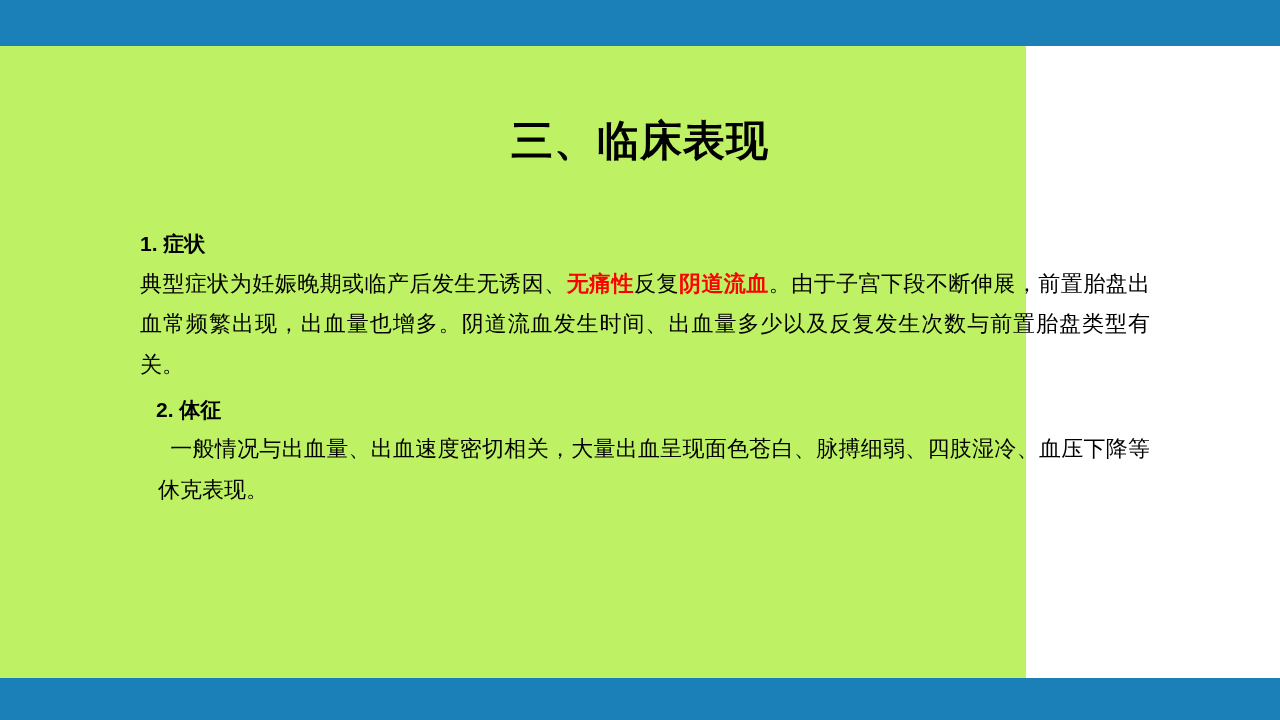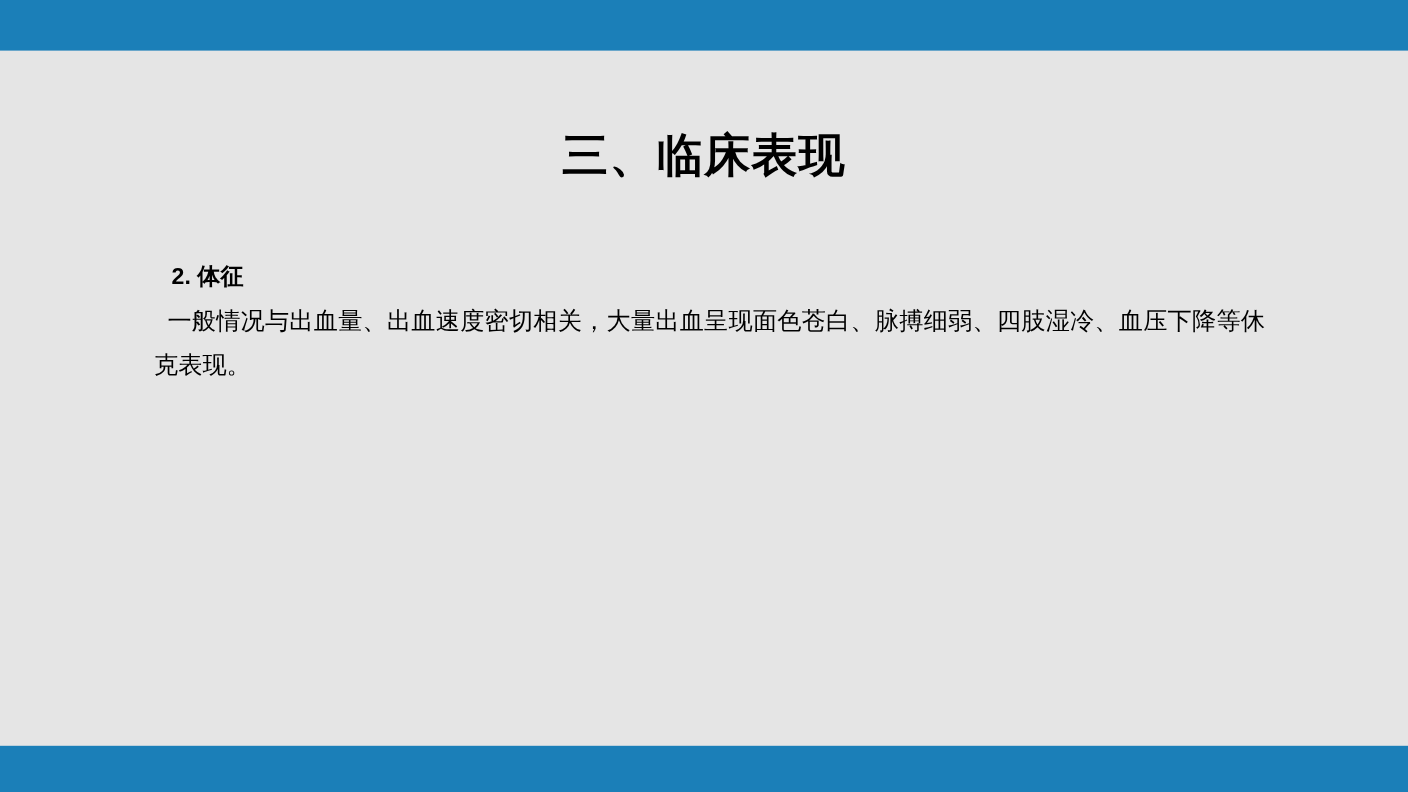--- a/index.html
+++ b/index.html
@@ -8,23 +8,23 @@
   }
   body {
     width: 1280px;
     height: 720px;
     background: #ffffff;
     font-family: "Liberation Sans", "DejaVu Sans", sans-serif;
     overflow: hidden;
   }
   .slide {
     position: relative;
-    width: 1280px;
+    width: 1026px;
     height: 720px;
-    background: #e5e5e5;
+    background: #bef264;
   }
   .bar-top {
     position: absolute;
     left: 0;
     top: 0;
     width: 1280px;
     height: 46px;
     background: #1b7fb8;
   }
   .bar-bottom {
@@ -61,20 +61,21 @@
     margin: 0 0 4px 0;
   }
   .para {
     font-size: 22px;
     line-height: 1.85;
     margin: 0 0 2px 0;
     text-align: justify;
   }
   .para.indent {
     text-indent: 0;
+    margin-left: 18px;
   }
   .heading2 {
     font-size: 21px;
     font-weight: bold;
     line-height: 1.5;
     margin: 8px 0 4px 16px;
   }
   .em-red {
     color: #ff0000;
     font-weight: bold;
@@ -88,21 +89,23 @@
 <body>
 
 <div class="slide">
 
   <div class="bar-top"></div>
 
   <div class="title">三、临床表现</div>
 
   <div class="body-block">
 
+    <div class="heading">1. 症状</div>
 
+    <div class="para"><span>典型症状为妊娠晚期或临产后发生无诱因、</span><span class="em-red">无痛性</span><span>反复</span><span class="em-red">阴道流血</span><span>。由于子宫下段不断伸展，前置胎盘出血常频繁出现，出血量也增多。阴道流血发生时间、出血量多少以及反复发生次数与前置胎盘类型有关。</span></div>
 
     <div class="heading2">2. 体征</div>
 
     <div class="para indent"><span class="lead-space"></span><span>一般情况与出血量、出血速度密切相关，大量出血呈现面色苍白、脉搏细弱、四肢湿冷、血压下降等休克表现。</span></div>
 
   </div>
 
   <div class="bar-bottom"></div>
 
 </div>

